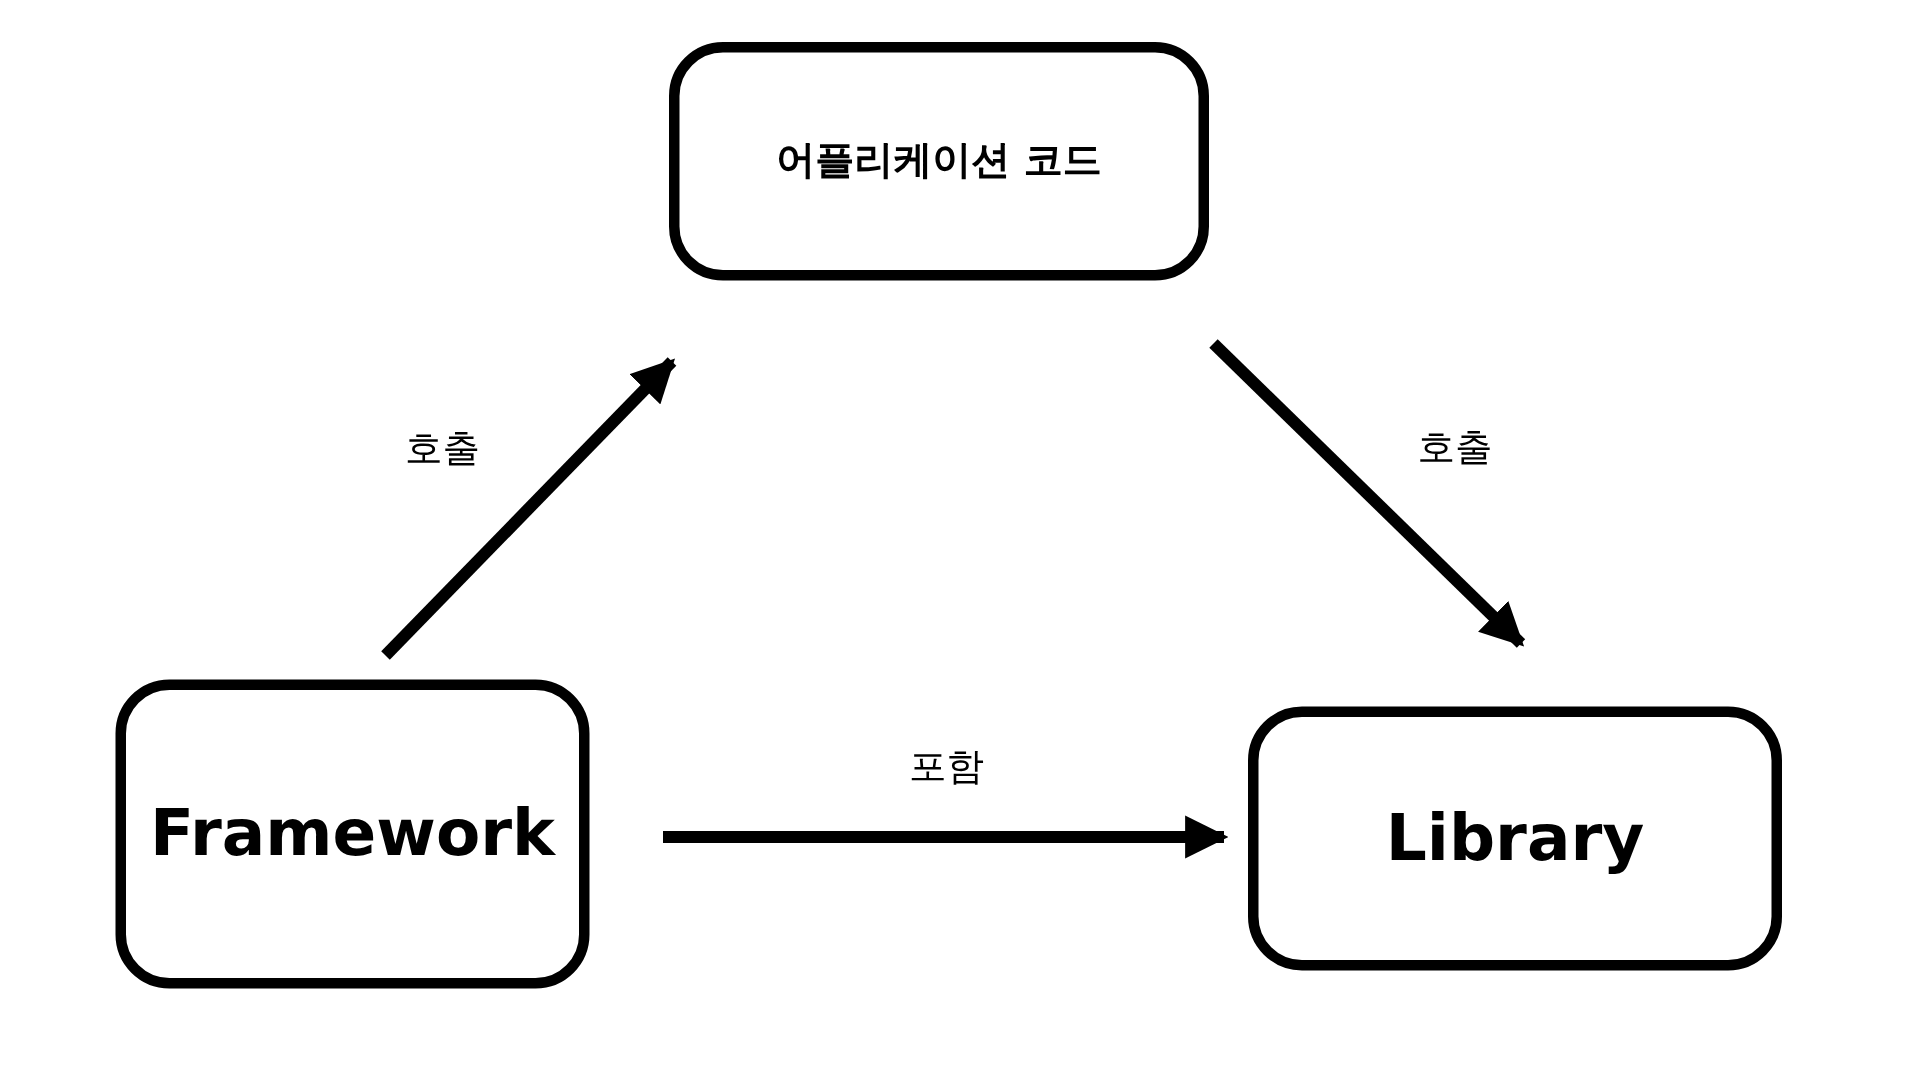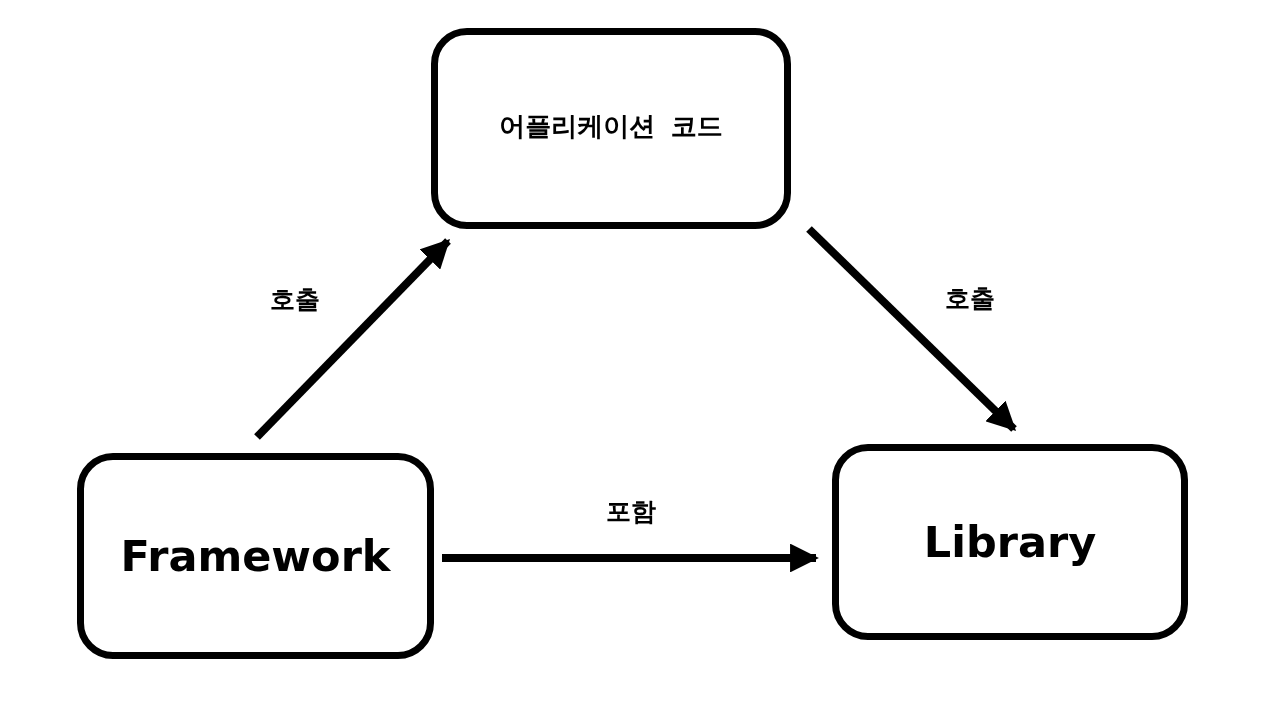--- a/index.html
+++ b/index.html
@@ -19,37 +19,37 @@
     box-sizing: border-box;
     border: 7px solid #000000;
     border-radius: 36px;
     background: #ffffff;
     display: flex;
     align-items: center;
     justify-content: center;
     text-align: center;
     color: #000000;
   }
-  .node-app      { left: 431px; top: 28px;  width: 360px; height: 201px; font-family: Liberation Mono, monospace; }
-  .node-framework{ left: 77px;  top: 453px; width: 357px; height: 206px; }
-  .node-library  { left: 832px; top: 444px; width: 356px; height: 196px; }
+  .node-app      { left: 446px; top: 28px;  width: 360px; height: 159px; }
+  .node-framework{ left: 77px;  top: 453px; width: 316px; height: 206px; }
+  .node-library  { left: 832px; top: 471px; width: 356px; height: 176px; }
   .node-label-multi {
     font-weight: bold;
     font-size: 26px;
     line-height: 1.35;
   }
   .node-label-big {
     font-weight: bold;
     font-size: 43px;
   }
   .edge-label {
     position: absolute;
     transform: translate(-50%, -50%);
     font-size: 25px;
-    font-weight: bold;
+    font-weight: normal;
     color: #000000;
     white-space: nowrap;
   }
   .edge-label-call-left  { left: 295px; top: 299px; }
   .edge-label-call-right { left: 970px; top: 298px; }
   .edge-label-include    { left: 631px; top: 511px; }
   svg.arrows {
     position: absolute;
     left: 0;
     top: 0;

